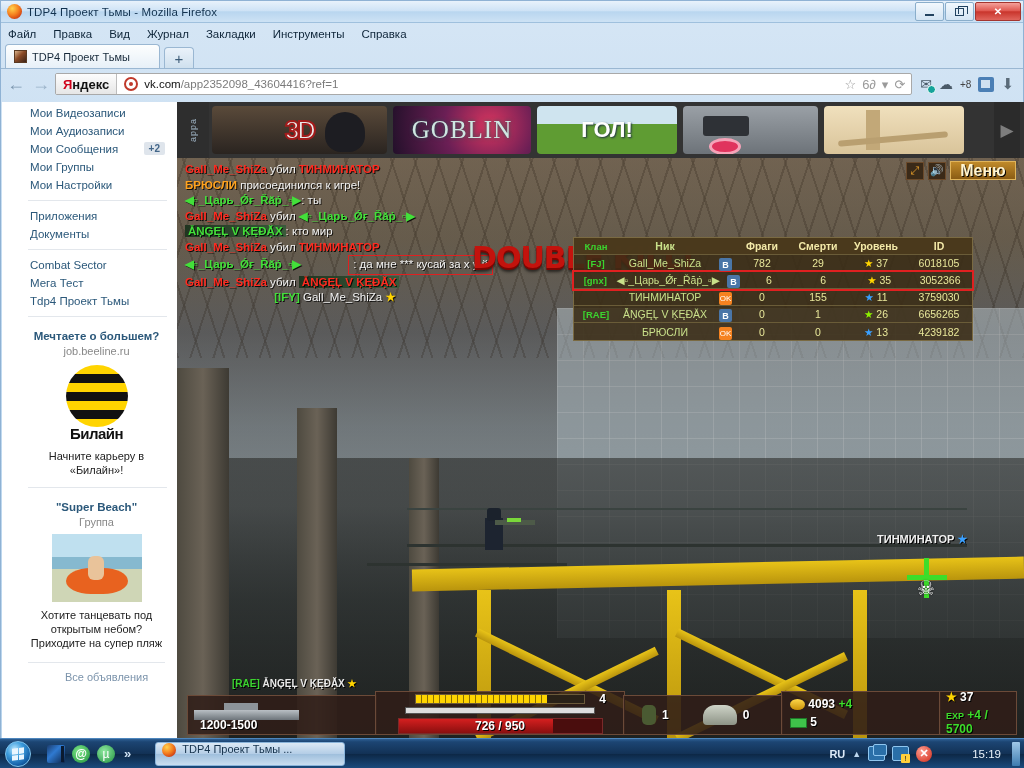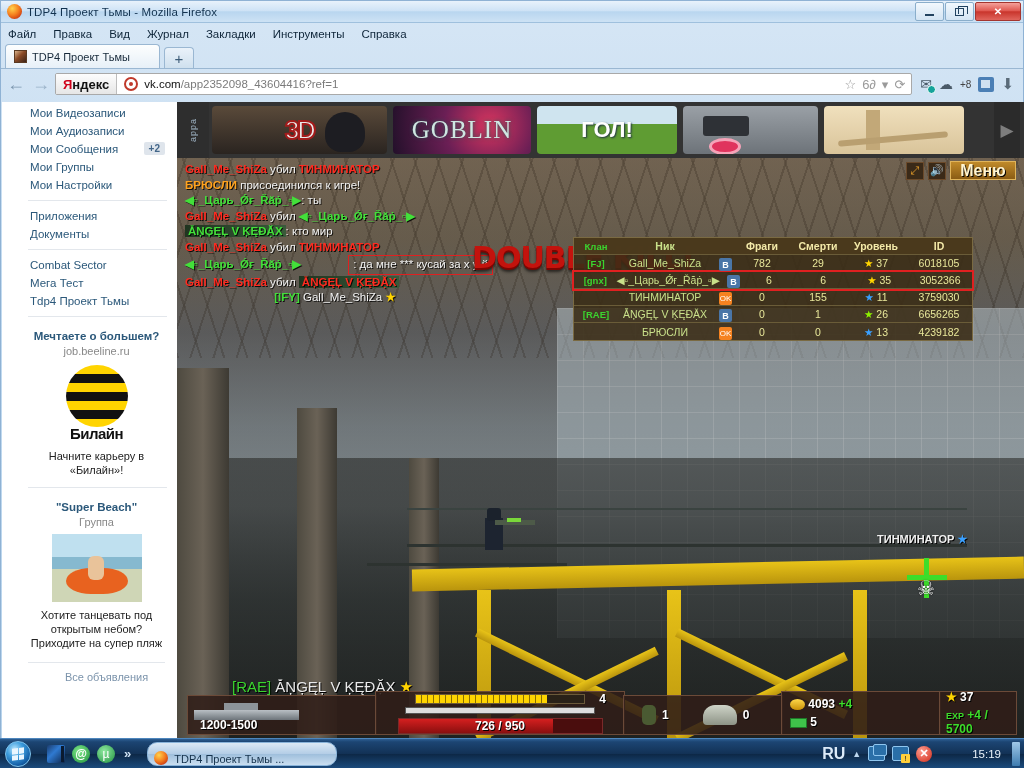--- a/index.html
+++ b/index.html
@@ -240,21 +240,21 @@
   .ps-gun { position:absolute; left:18px; top:14px; width:40px; height:5px; background:#4d5a48; }
   .ps-gun2 { position:absolute; left:30px; top:12px; width:14px; height:4px; background:#7ad83a; }
 
   .enemy-tag { position:absolute; left:700px; top:375px; font-size:11px; font-weight:bold; color:#f0f0f0; text-shadow:1px 1px 0 #000; white-space:nowrap; }
   .crosshair { position:absolute; left:730px; top:400px; width:40px; height:40px; }
   .crosshair::before { content:""; position:absolute; left:17px; top:0; width:5px; height:40px; background:#3ddd2a; }
   .crosshair::after { content:""; position:absolute; left:0; top:17px; width:40px; height:5px; background:#3ddd2a; }
   .skull { position:absolute; left:740px; top:418px; font-size:20px; color:#fff; text-shadow:0 0 2px #000; }
 
   .hud { position:absolute; left:0; bottom:0; width:847px; height:58px; }
-  .hud-name { position:absolute; left:55px; top:-3px; font-size:15px; font-weight:normal; text-shadow:1px 1px 0 #000; white-space:nowrap; }
+  .hud-name { position:absolute; left:55px; top:-3px; font-size:10px; font-weight:bold; text-shadow:1px 1px 0 #000; white-space:nowrap; }
   .hud-panel {
     position:absolute; background: rgba(48,30,24,.88); border:1px solid #6b4a38;
     display:flex; align-items:center;
   }
   .p-weapon { left:10px; bottom:4px; width:190px; height:40px; }
   .wp-gun { width:105px; height:10px; background:linear-gradient(to bottom,#b9bfc4,#6d747a); margin-left:6px; position:relative; }
   .wp-gun::after{content:"";position:absolute;left:30px;top:-7px;width:34px;height:7px;background:#8d949a;}
   .wp-dmg { position:absolute; left:12px; bottom:2px; font-size:12px; font-weight:bold; color:#fff; text-shadow:1px 1px 0 #000; }
   .p-health { left:198px; bottom:4px; width:250px; height:44px; flex-direction:column; justify-content:center; }
   .ammo-bar { width:170px; height:10px; background:#2a2218; border:1px solid #6b5a3a; margin-top:2px; position:relative; }
@@ -299,29 +299,29 @@
   .orb-flag { width:12px; height:12px; display:grid; grid-template-columns:1fr 1fr; grid-template-rows:1fr 1fr; gap:1px; transform: skewY(-6deg); }
   .orb-flag i { background:#eaf6ff; display:block; }
   .ql { display:flex; align-items:center; gap:7px; margin-left:16px; }
   .ql-ico { width:18px; height:18px; border-radius:2px; }
   .ql-wmp { background: linear-gradient(135deg,#1b3c6e 0%,#2f7ad1 40%,#0d2448 100%); position:relative; }
   .ql-wmp::after{content:"";position:absolute;right:1px;top:1px;width:3px;height:16px;background:#0a1a30;}
   .ql-at { background: radial-gradient(circle at 40% 35%, #7ee88a, #1d8f3a); border-radius:50%; color:#fff; font-size:12px; display:flex;align-items:center;justify-content:center; font-weight:bold; }
   .ql-ut { background: radial-gradient(circle at 40% 35%, #8fe9a0, #1f8f3e); border-radius:50%; color:#fff; font-size:12px; display:flex;align-items:center;justify-content:center; }
   .ql-more { color:#cfe2f3; font-size:13px; font-weight:bold; margin-left:2px; }
   .task-btn {
-    height: 24px; margin-left: 16px; padding: 0 10px 0 6px; min-width: 190px;
+    height: 24px; margin-left: 24px; padding: 0 10px 0 6px; min-width: 190px;
     background: linear-gradient(to bottom,#dce9f5,#b3cde6 50%,#9fbfdc 51%,#cadef0);
-    border: 1px solid #8ab4da; border-radius: 10px;
-    display: flex; align-items: flex-end; gap: 6px;
+    border: 1px solid #8ab4da; border-radius: 3px;
+    display: flex; align-items: flex-start; gap: 6px;
   }
   .task-btn .ff-logo { margin: 0; width: 14px; height: 14px; }
   .task-label { font-size: 11px; color: #15324c; white-space: nowrap; }
   .tray { margin-left: auto; display: flex; align-items: center; gap: 7px; padding-right: 4px; }
-  .tray-lang { font-size: 16px; color: #dceaf8; font-weight: bold; }
+  .tray-lang { font-size: 11px; color: #dceaf8; font-weight: bold; }
   .tray-up { color: #bcd6ee; font-size: 9px; }
   .tray-ico { width: 17px; height: 15px; position: relative; }
   .ti-net { background: #2a6fa8; border: 1px solid #8fc6ef; border-radius: 2px; }
   .ti-net::after{content:"";position:absolute;left:4px;top:-3px;width:12px;height:10px;background:#2a6fa8;border:1px solid #8fc6ef;border-radius:2px;}
   .ti-warn { background: #2a6fa8; border: 1px solid #8fc6ef; border-radius: 2px; }
   .ti-warn::after{content:"!";position:absolute;right:-2px;bottom:-3px;width:9px;height:9px;background:#ffcf3a;color:#222;font-size:8px;line-height:9px;text-align:center;border-radius:1px;}
   .ti-x { width:16px;height:16px;border-radius:50%;background:radial-gradient(circle at 35% 30%,#ff9b8e,#cf2a18); color:#fff; font-size:11px; font-weight:bold; display:flex;align-items:center;justify-content:center; }
   .tray-clock { font-size: 11.5px; color: #eaf3fb; padding-right: 4px; margin-left: 33px; }
   .tray-edge { width: 8px; height: 24px; background: linear-gradient(to bottom,#9fc8e8,#3e7cb0); border-radius:1px; }
 </style>

